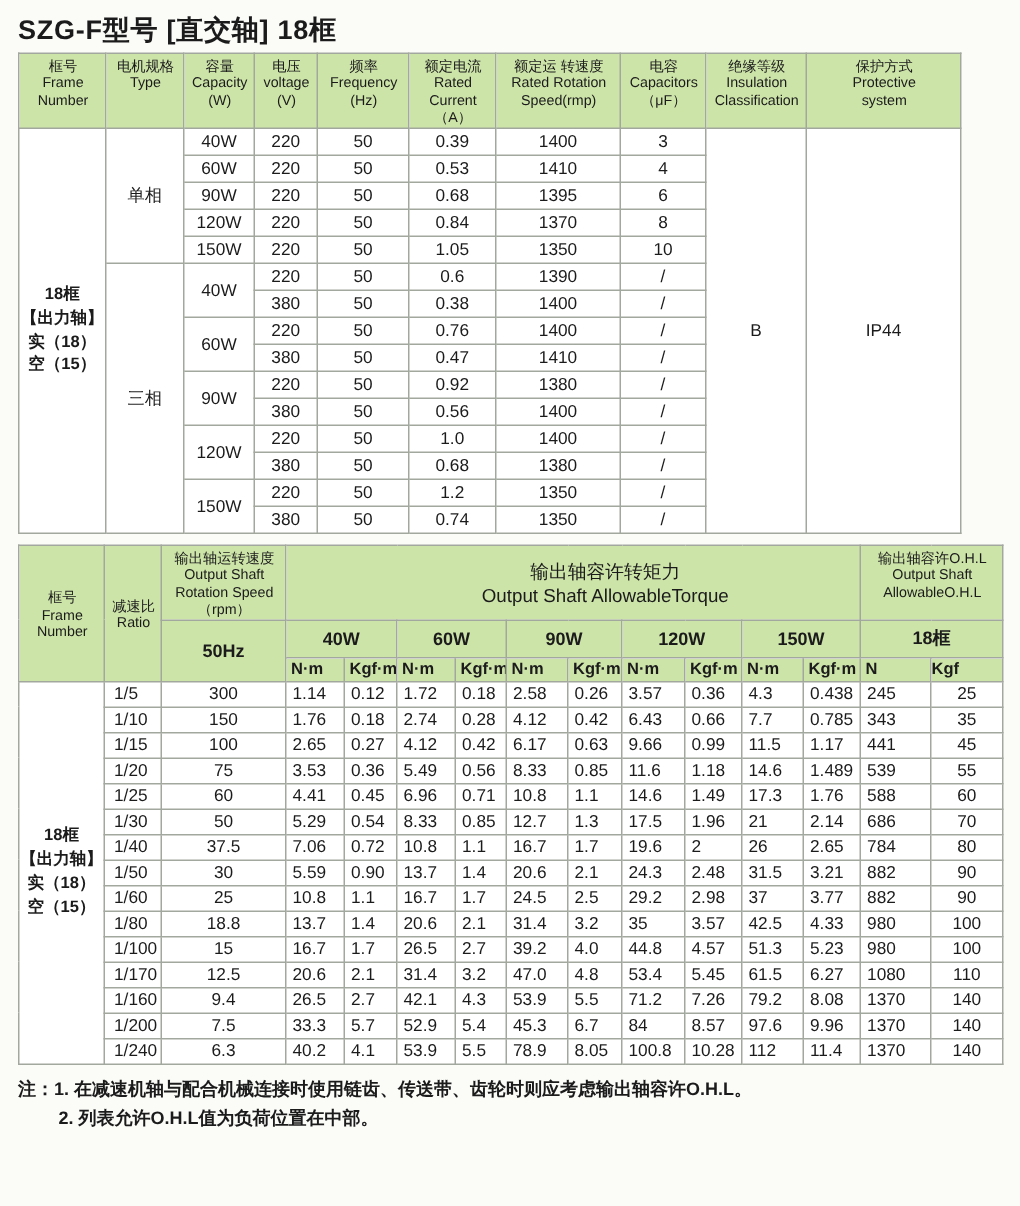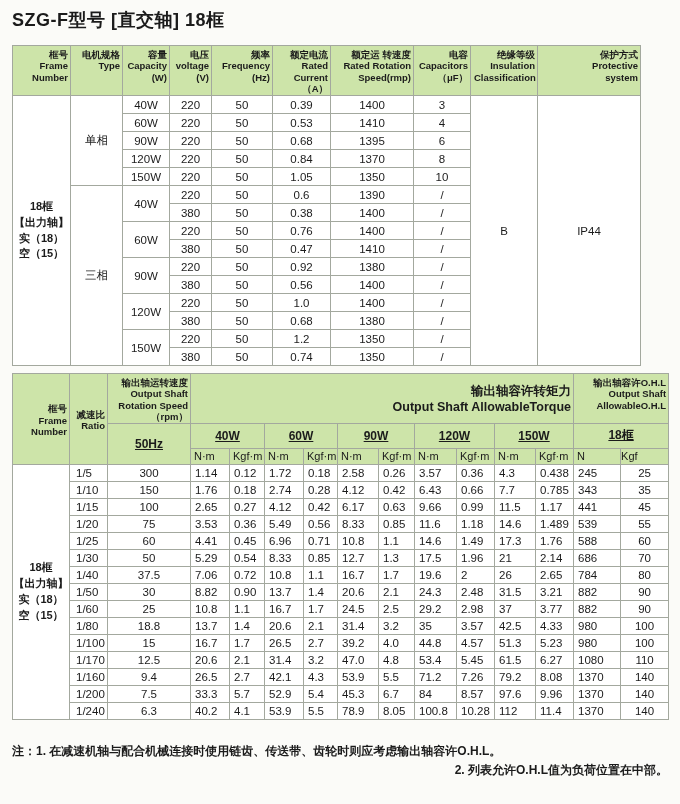--- a/index.html
+++ b/index.html
@@ -5,67 +5,67 @@
   * { box-sizing: border-box; margin: 0; padding: 0; }
   html, body { width: 680px; }
   body {
     height: 804px;
     background: #fbfbf8;
     font-family: "Liberation Sans", "DejaVu Sans", sans-serif;
     color: #1b1b1b;
     overflow: hidden;
   }
   .page { padding: 8px 12px 0 12px; }
-  .main-title { font-size: 18px; font-weight: bold; letter-spacing: 0.5px; margin-bottom: 13px; }
+  .main-title { font-size: 18px; font-weight: bold; letter-spacing: 0.5px; margin-bottom: 3px; }
   .sec-title { font-size: 13px; font-weight: bold; margin: 1px 0 3px 0; }
   table { border-collapse: collapse; table-layout: fixed; background: #fff; }
   #motor-table { width: 628px; margin-bottom: 7px; }
   #torque-table { width: 656px; }
   th, td {
     border: 1px solid var(--border, #a3a89e);
     font-size: 11.5px;
     text-align: center;
     vertical-align: middle;
     padding: 0;
     overflow: hidden;
   }
   thead th { background: var(--header-bg, #cde4a9); }
   .hdr {
     font-size: 9.5px;
-    font-weight: bold;
-    text-align: right;
+    font-weight: normal;
+    text-align: center;
     vertical-align: top;
     padding: 3px 2px 0 3px;
     line-height: 1.2;
     white-space: pre-line;
   }
   .vmid { vertical-align: middle; }
   .big { font-size: 12px; font-weight: bold; text-align: center; vertical-align: middle; }
-  .unit { font-size: 11px; font-weight: normal; text-align: left; padding-left: 3px; vertical-align: middle; }
+  .unit { font-size: 11px; font-weight: bold; text-align: left; padding-left: 3px; vertical-align: middle; }
   .ctr { text-align: left; padding-left: 0; }
   .torque-span { font-size: 12.5px; vertical-align: middle; padding-left: 45px; line-height: 1.25; margin-left: 38px; }
   .frame-cell {
     font-size: 11px;
     font-weight: bold;
     white-space: pre-line;
     line-height: 1.45;
     text-align: center;
     background: #fff;
   }
   .phase-cell { font-weight: normal; }
   .lft { text-align: left; padding-left: 4px; }
   .pad6 { padding-left: 6px; }
   #motor-table thead tr { height: 50px; }
   #motor-table tbody tr { height: 18px; }
   #torque-table thead tr:nth-child(1) { height: 46px; }
-  #torque-table thead tr:nth-child(2) { height: 25px; text-decoration: underline; }
+  #torque-table thead tr:nth-child(2) { height: 25px; }
   #torque-table thead tr:nth-child(3) { height: 16px; }
   #torque-table tbody tr { height: 17px; }
-  .notes { margin-top: 22px; font-size: 12px; font-weight: bold; line-height: 1.65; }
-  .note-indent { padding-left: 27px; text-align: right; }
+  .notes { margin-top: 7px; font-size: 12px; font-weight: bold; line-height: 1.65; }
+  .note-indent { padding-left: 27px; }
 </style>
 </head>
 <body style="background: rgb(251, 251, 248);">
 
 <div class="page">
 
   <h1 class="main-title">SZG-F型号 [直交轴] 18框</h1>
 
 
   <table id="motor-table">
@@ -415,21 +415,21 @@
           <td class="lft">19.6</td>
           <td class="lft">2</td>
           <td class="lft">26</td>
           <td class="lft">2.65</td>
           <td class="lft">784</td>
           <td>80</td>
         </tr>
         <tr>
           <td class="lft pad6">1/50</td>
           <td>30</td>
-          <td class="lft">8.82</td>
+          <td class="lft">5.59</td>
           <td class="lft">0.90</td>
           <td class="lft">13.7</td>
           <td class="lft">1.4</td>
           <td class="lft">20.6</td>
           <td class="lft">2.1</td>
           <td class="lft">24.3</td>
           <td class="lft">2.48</td>
           <td class="lft">31.5</td>
           <td class="lft">3.21</td>
           <td class="lft">882</td>

